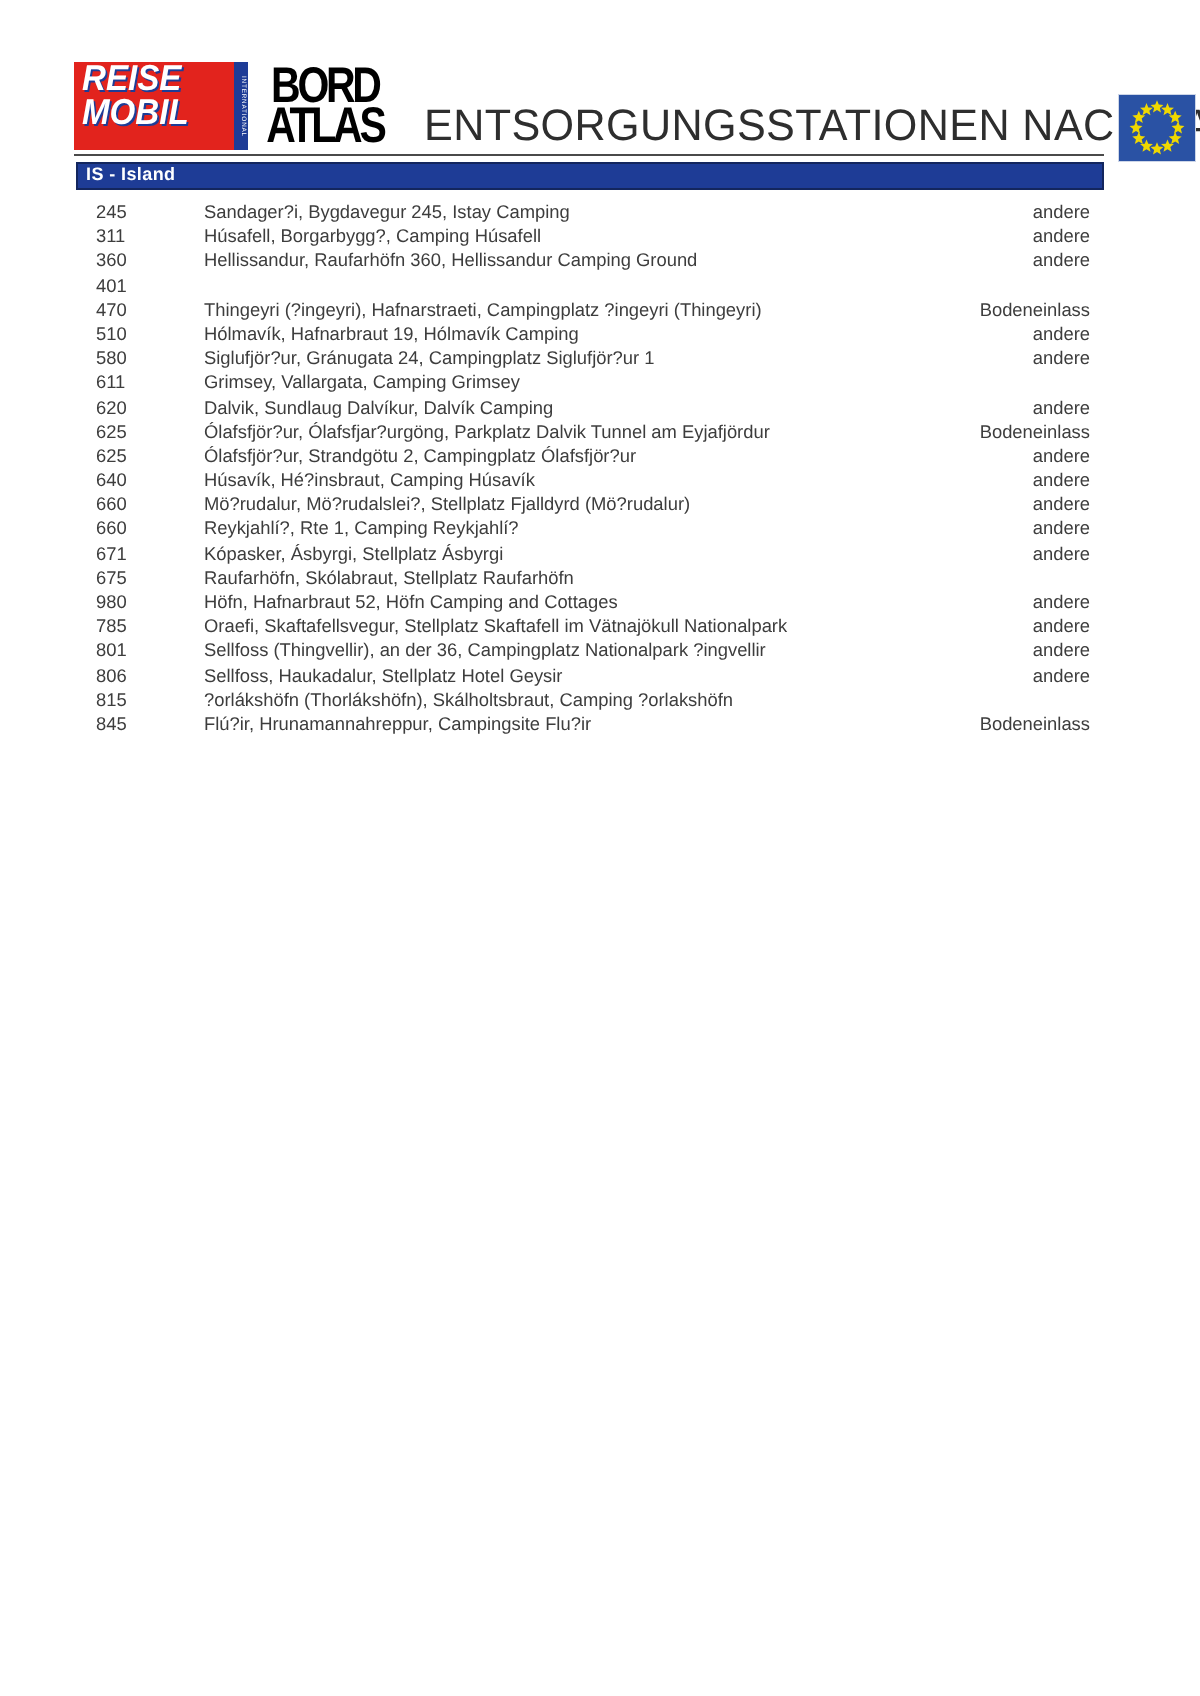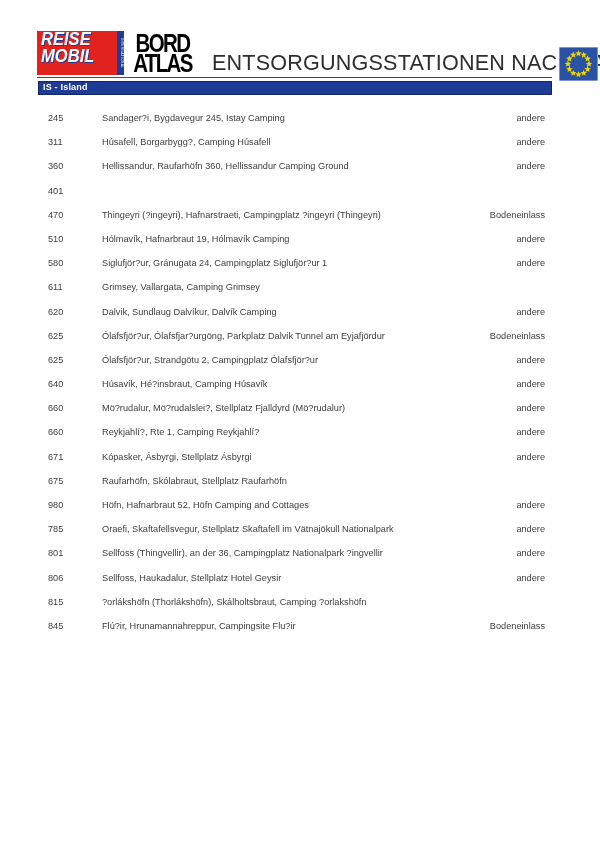--- a/index.html
+++ b/index.html
@@ -34,21 +34,21 @@
 
   
   .section-bar{position:absolute;left:38px;top:81px;width:512px;height:12px;
                background:#1e3c96;border:1px solid #13265e;display:flex;align-items:flex-start;}
   .section-bar span{color:#ffffff;font-size:9px;font-weight:bold;padding-left:4px;
                     letter-spacing:0.2px;}
 
   
   .table{position:absolute;left:48px;top:101px;width:497px;}
   .row{display:flex;align-items:baseline;height:12.2px;font-size:9.2px;color:#3d3d3d;
-       white-space:nowrap;margin-top:12px;}
+       white-space:nowrap;}
   .c-num{width:54px;flex:0 0 54px;}
   .c-loc{flex:1 1 auto;overflow:hidden;}
   .c-type{flex:0 0 auto;text-align:left;}
 </style>
 </head>
 <body>
 
 <div class="page">
 
   <div class="reisemobil">

